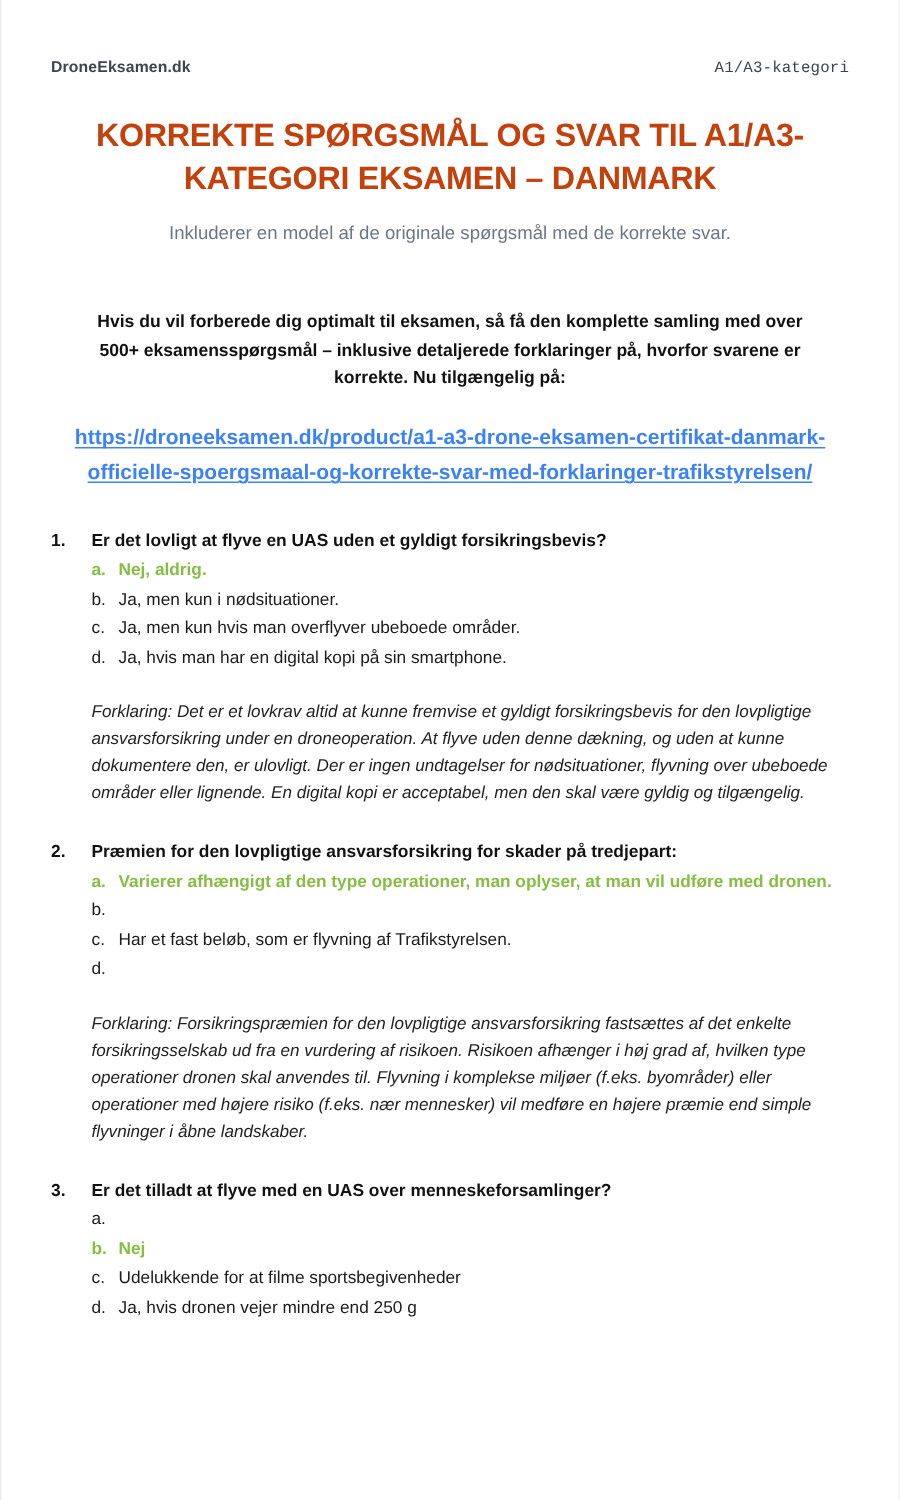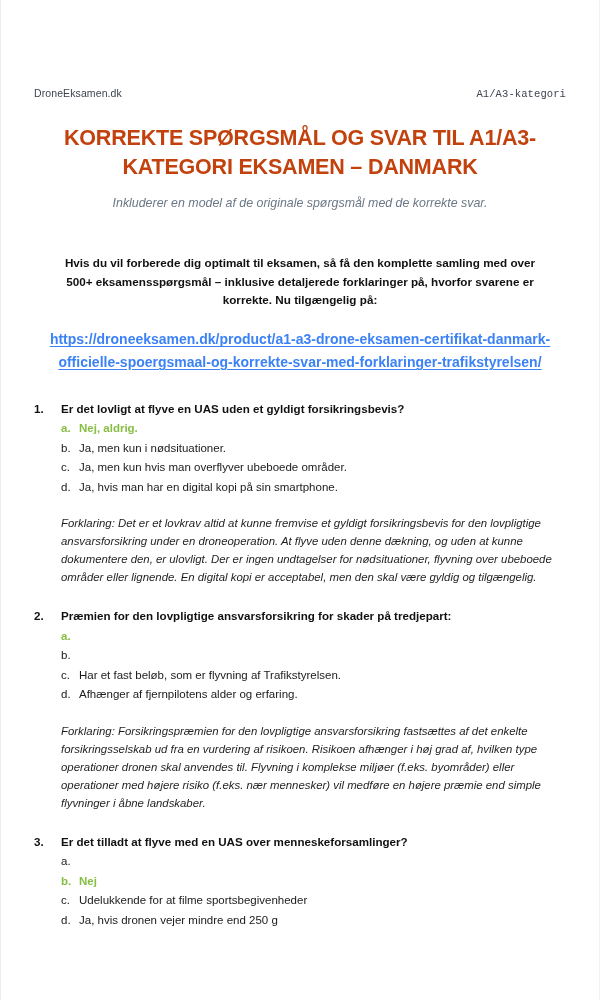--- a/index.html
+++ b/index.html
@@ -31,38 +31,37 @@
   
   .doc-header {
     display: flex;
     justify-content: space-between;
     align-items: baseline;
     padding-top: 39px;
     font-size: 10.5px;
     color: #3d4450;
     letter-spacing: .1px;
   }
-  .doc-header .hdr-left { font-weight: 400; margin-top: 48px; }
+  .doc-header .hdr-left { font-weight: 700; }
   .doc-header .hdr-right { font-weight: 400; font-family: Liberation Mono, monospace; }
 
   
   .title {
     margin: 24px 0 0 0;
     text-align: center;
     font-size: 21.5px;
     line-height: 1.33;
     font-weight: 700;
     letter-spacing: -0.2px;
     color: #c2410c;
   }
   .subtitle {
     margin: 14px 0 0 0;
     text-align: center;
     font-size: 12.4px;
-    font-style: italic;
     font-weight: 400;
     color: #6b7785;
     line-height: 1.4;
   }
 
   
   .promo {
     margin: 41px 18px 0 18px;
     text-align: center;
     font-size: 11.7px;
@@ -184,31 +183,31 @@
         <div class="gap-after-explanation"></div>
       </div>
       <div class="question-block">
         <div class="q-row">
           <span class="q-num">2.</span>
           <span class="q-text">Præmien for den lovpligtige ansvarsforsikring for skader på tredjepart:</span>
         </div>
         <ul class="options">
           <li class="option correct">
             <span class="opt-letter">a.</span>
+            <span class="opt-text">Varierer afhængigt af den type operationer, man oplyser, at man vil udføre med dronen.</span>
           </li>
           <li class="option">
             <span class="opt-letter">b.</span>
           </li>
           <li class="option">
             <span class="opt-letter">c.</span>
             <span class="opt-text">Har et fast beløb, som er flyvning af Trafikstyrelsen.</span>
           </li>
           <li class="option">
             <span class="opt-letter">d.</span>
-            <span class="opt-text">Afhænger af fjernpilotens alder og erfaring.</span>
           </li>
         </ul>
         <p class="explanation">Forklaring: Forsikringspræmien for den lovpligtige ansvarsforsikring fastsættes af det enkelte forsikringsselskab ud fra en vurdering af risikoen. Risikoen afhænger i høj grad af, hvilken type operationer dronen skal anvendes til. Flyvning i komplekse miljøer (f.eks. byområder) eller operationer med højere risiko (f.eks. nær mennesker) vil medføre en højere præmie end simple flyvninger i åbne landskaber.</p>
         <div class="gap-after-explanation"></div>
       </div>
       <div class="question-block">
         <div class="q-row">
           <span class="q-num">3.</span>
           <span class="q-text">Er det tilladt at flyve med en UAS over menneskeforsamlinger?</span>
         </div>

